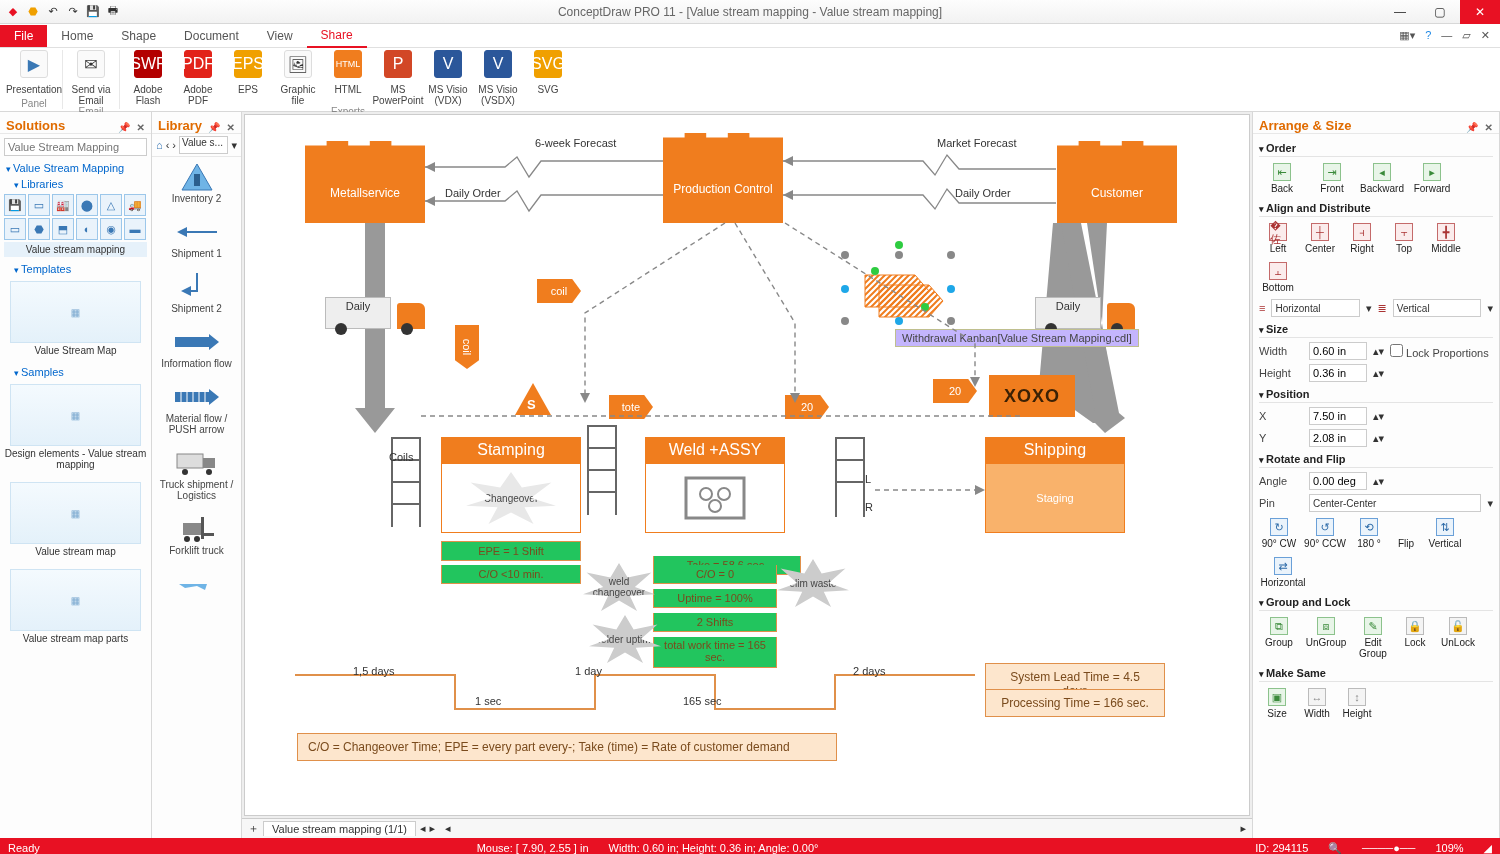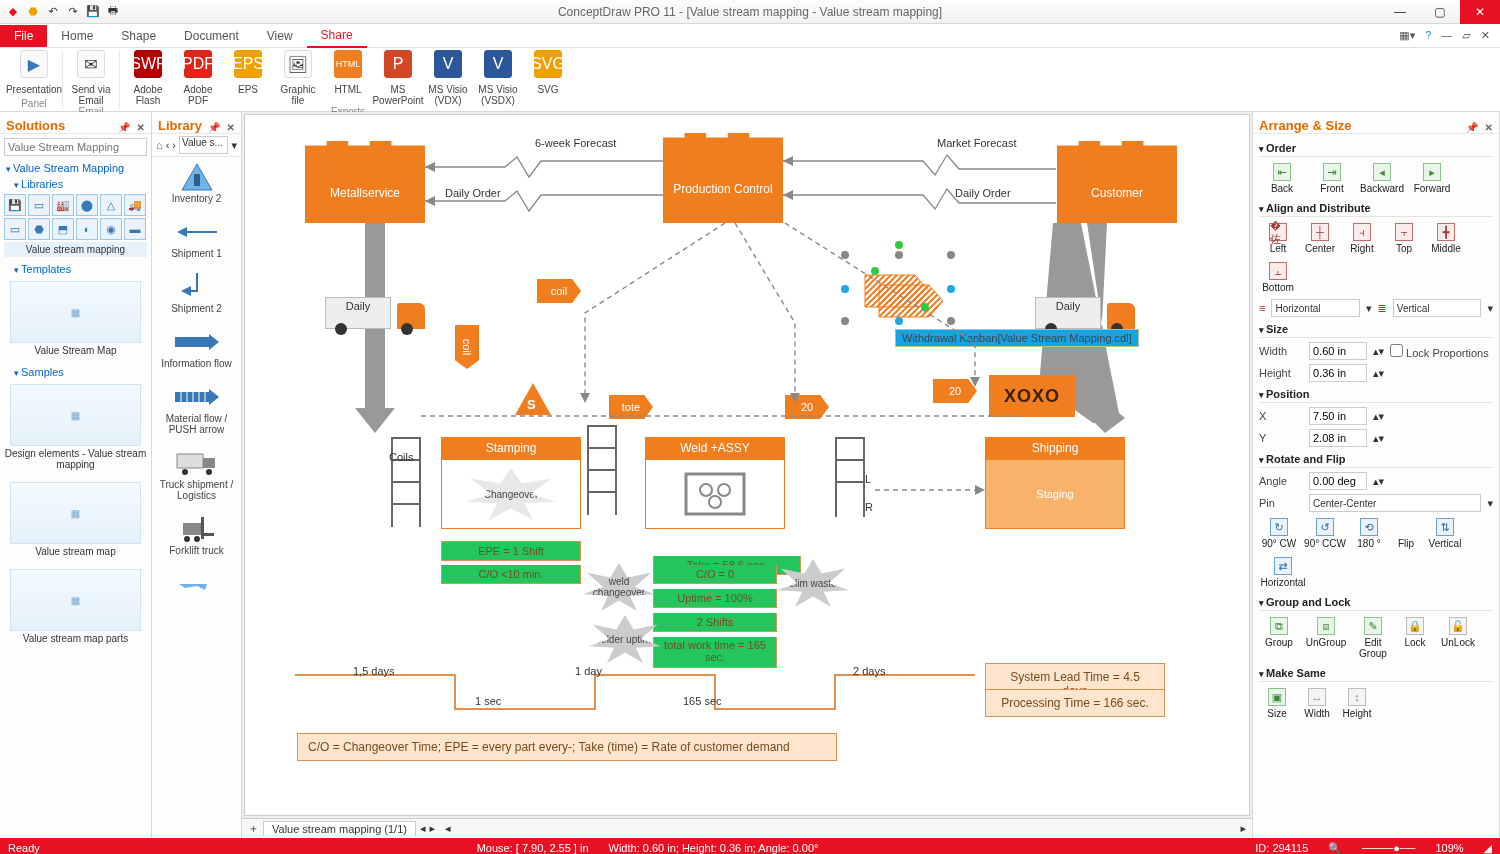--- a/index.html
+++ b/index.html
@@ -60,37 +60,37 @@
 .ar-btn { display: flex; flex-direction: column; align-items: center; width: 46px; padding: 2px 0; cursor: pointer; }
 .ar-btn .i { width: 18px; height: 18px; border: 1px solid #8cc28c; background: #e8f5e8; font-size: 11px; display: flex; align-items: center; justify-content: center; color: #3a8a3a; }
 .ar-btn .t { font-size: 10px; color: #222; text-align: center; margin-top: 2px; }
 .combo { border: 1px solid #ccc; height: 18px; font-size: 10px; padding: 0 3px; background: #fff; display: inline-flex; align-items: center; flex: 1; }
 .statusbar { height: 20px; background: #e81123; color: #fff; display: flex; align-items: center; font-size: 11px; padding: 0 8px; gap: 20px; }
 .statusbar .sp { flex: 1; }
 
 .factory { position: absolute; width: 120px; height: 60px; background: #f07d1e; color: #fff; display: flex; align-items: center; justify-content: center; font-size: 12px; }
 .factory::before { content: ""; position: absolute; top: -22px; left: 0; width: 100%; height: 22px; background: #f07d1e; clip-path: polygon(0 100%,0 20%,18% 20%,18% 0,36% 0,36% 20%,54% 20%,54% 0,72% 0,72% 20%,100% 20%,100% 100%); }
 .procbox { position: absolute; width: 140px; background: #f07d1e; color: #fff; }
-.procbox .hd { text-align: center; padding: 4px 0; font-size: 12px; }
+.procbox .hd { text-align: center; padding: 4px 0; font-size: 16px; }
 .procbox .bd { background: #fff; border: 1px solid #f07d1e; height: 70px; position: relative; display: flex; align-items: center; justify-content: center; font-size: 11px; color: #555; }
 .databox { position: absolute; width: 140px; border: 1px solid #e0904a; background: #22c55e; color: #7a4b1d; font-size: 11px; text-align: center; padding: 3px 2px; }
 .databox + .databox { border-top: none; }
 .note { position: absolute; background: #fde6cd; border: 1px solid #e0904a; color: #7a4b1d; font-size: 12px; padding: 6px 10px; }
 .truck { position: absolute; width: 100px; height: 40px; }
 .truck .cab { position: absolute; right: 0; bottom: 6px; width: 28px; height: 26px; background: #f07d1e; border-radius: 3px 6px 0 0; }
 .truck .box { position: absolute; left: 0; bottom: 6px; width: 66px; height: 32px; background: #eee; border: 1px solid #bbb; display: flex; align-items: flex-start; justify-content: center; font-size: 11px; padding-top: 2px; }
 .truck .w1,.truck .w2 { position: absolute; bottom: 0; width: 12px; height: 12px; background: #333; border-radius: 50%; }
 .truck .w1{left: 10px;} .truck .w2{right: 12px;}
 .kanban { position: absolute; width: 44px; height: 24px; background: #f07d1e; color: #fff; font-size: 11px; display: flex; align-items: center; justify-content: center; clip-path: polygon(0 0,80% 0,100% 50%,80% 100%,0 100%); }
 .xoxo { position: absolute; width: 86px; height: 42px; background: #f07d1e; color: #3b2105; font-weight: 900; font-size: 18px; display: flex; align-items: center; justify-content: center; letter-spacing: 1px; }
 .burst { position: absolute; width: 72px; height: 48px; background: #ccc; color: #454545; font-size: 10px; display: flex; align-items: center; justify-content: center; text-align: center; clip-path: polygon(50% 0,62% 30%,95% 20%,72% 50%,100% 65%,65% 68%,75% 100%,50% 78%,25% 100%,35% 68%,0 65%,28% 50%,5% 20%,38% 30%); }
 .ladder { position: absolute; width: 30px; border-left: 2px solid #666; border-right: 2px solid #666; height: 90px; }
 .ladder .rung { border-top: 2px solid #666; height: 22px; }
 .tlabel { position: absolute; font-size: 11px; color: #333; }
-.tooltip { position: absolute; background: #0ea5e9; border: 1px solid #bfbf8e; padding: 2px 6px; font-size: 11px; color: #444; }
+.tooltip { position: absolute; background: #c4b5fd; border: 1px solid #bfbf8e; padding: 2px 6px; font-size: 11px; color: #444; }
 .sel-handles { position: absolute; }
 .sel-handles .h { position: absolute; width: 8px; height: 8px; border-radius: 50%; }
 .sel-handles .g { background: #2ecc40; } .sel-handles .b { background: #1ea7e8; } .sel-handles .gr { background: #888; }
 .tri-s { position: absolute; width: 0; height: 0; border-left: 18px solid transparent; border-right: 18px solid transparent; border-bottom: 32px solid #f07d1e; }
 .tri-s .s { position: absolute; left: -6px; top: 14px; color: #fff; font-weight: bold; font-size: 13px; }
 svg.conn { position: absolute; overflow: visible; }
 </style>
 </head>
 <body>
 

